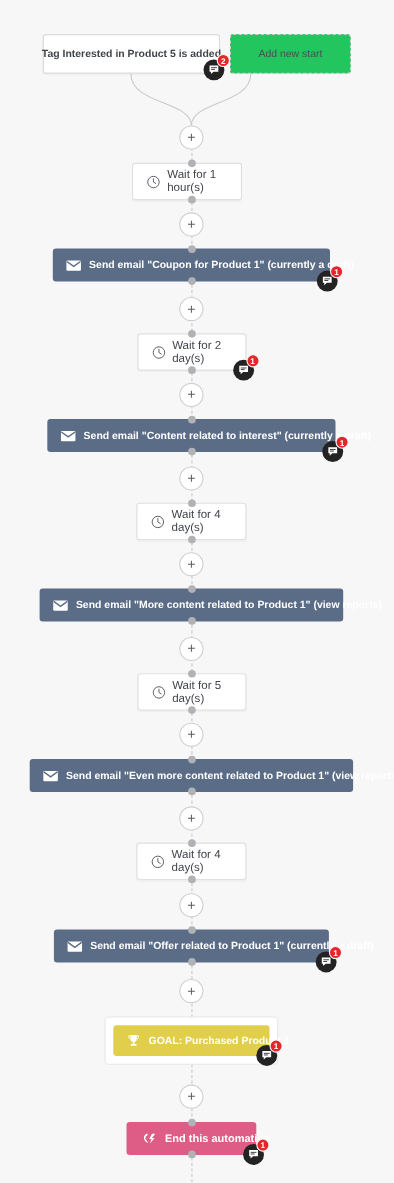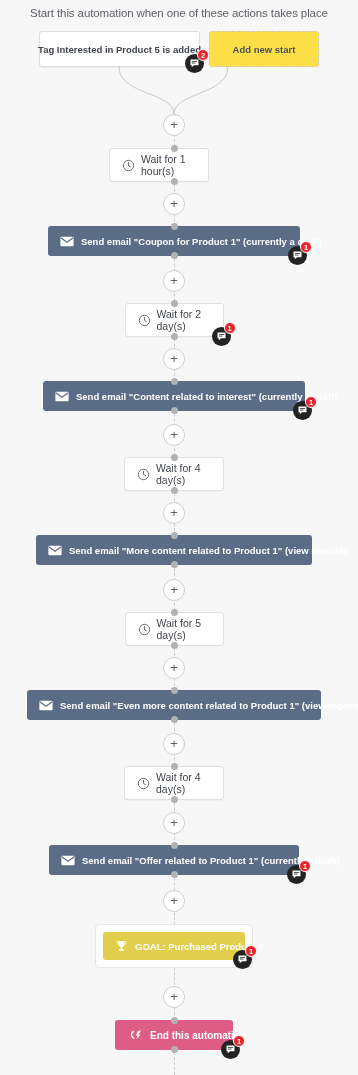--- a/index.html
+++ b/index.html
@@ -56,24 +56,24 @@
     color: #3f434a;
     white-space: nowrap;
     box-shadow: 0 1px 1px rgba(0,0,0,0.04);
   }
 
   .start-trigger { left: 0; width: 161px; }
 
   .start-add {
     left: 170px;
     width: 110px;
-    background: #fde047;
+    background: #22c55e;
     border: 1px dashed #c9c9c9;
     box-shadow: none;
-    font-weight: bold;
+    font-weight: normal;
     color: #4a4e55;
   }
 
   
   .connector-svg {
     position: absolute;
     left: 0;
     top: 0;
     width: 358px;
     height: 1075px;
@@ -222,21 +222,21 @@
 
     <path d="M 119 67 C 119 95, 174 92, 174 114" fill="none" stroke="#c9c9c9" stroke-width="1"></path>
     <path d="M 228 67 C 228 95, 174 92, 174 114" fill="none" stroke="#c9c9c9" stroke-width="1"></path>
   </svg>
 
   <div id="flow">
       <div style="position: absolute; left: 173.5px; top: 114px; width: 1px; height: 961px; border-left: 1px dashed rgb(201, 201, 201);"></div>
       <div class="plus-node" style="top: 114px;">
         <span>+</span>
       </div>
-      <div class="block wait-block" style="left: 109px; top: 148px; width: 100px; justify-content: center;">
+      <div class="block wait-block" style="left: 120px; top: 148px; width: 100px; justify-content: center;">
         <span class="icon">
           <svg width="13" height="13" viewBox="0 0 16 16">
             <circle cx="8" cy="8" r="6.4" fill="none" stroke="#5c6066" stroke-width="1.1"></circle>
             <path d="M8 4.3V8l2.6 1.6" fill="none" stroke="#5c6066" stroke-width="1.1" stroke-linecap="round"></path>
           </svg>
         </span>
         <span>Wait for 1 hour(s)</span>
       </div>
       <div class="dot" style="top: 145px;"></div>
       <div class="dot" style="top: 178px;"></div>
@@ -438,21 +438,20 @@
       <div class="note-badge" style="left: 221px; top: 1040px;">
         <svg width="11" height="11" viewBox="0 0 16 16">
           <path d="M2.2 2.2h11.6v8.2H7.4L4 13.4v-3H2.2z" fill="#ffffff"></path>
           <rect x="4.2" y="4.6" width="7.6" height="1.1" fill="#232323"></rect>
           <rect x="4.2" y="6.8" width="5.2" height="1.1" fill="#232323"></rect>
         </svg>
         <span class="count">1</span>
       </div>
     </div>
 
-  <div class="header-text">Start this automation when one of these actions takes place</div>
 
   <div class="start-row">
 
     <div class="start-box start-trigger">
       <span>Tag Interested in Product 5 is added</span>
     </div>
 
     <div class="note-badge" style="left:146px; top:23px;">
       <svg width="11" height="11" viewBox="0 0 16 16">
         <path d="M2.2 2.2h11.6v8.2H7.4L4 13.4v-3H2.2z" fill="#ffffff"></path>

